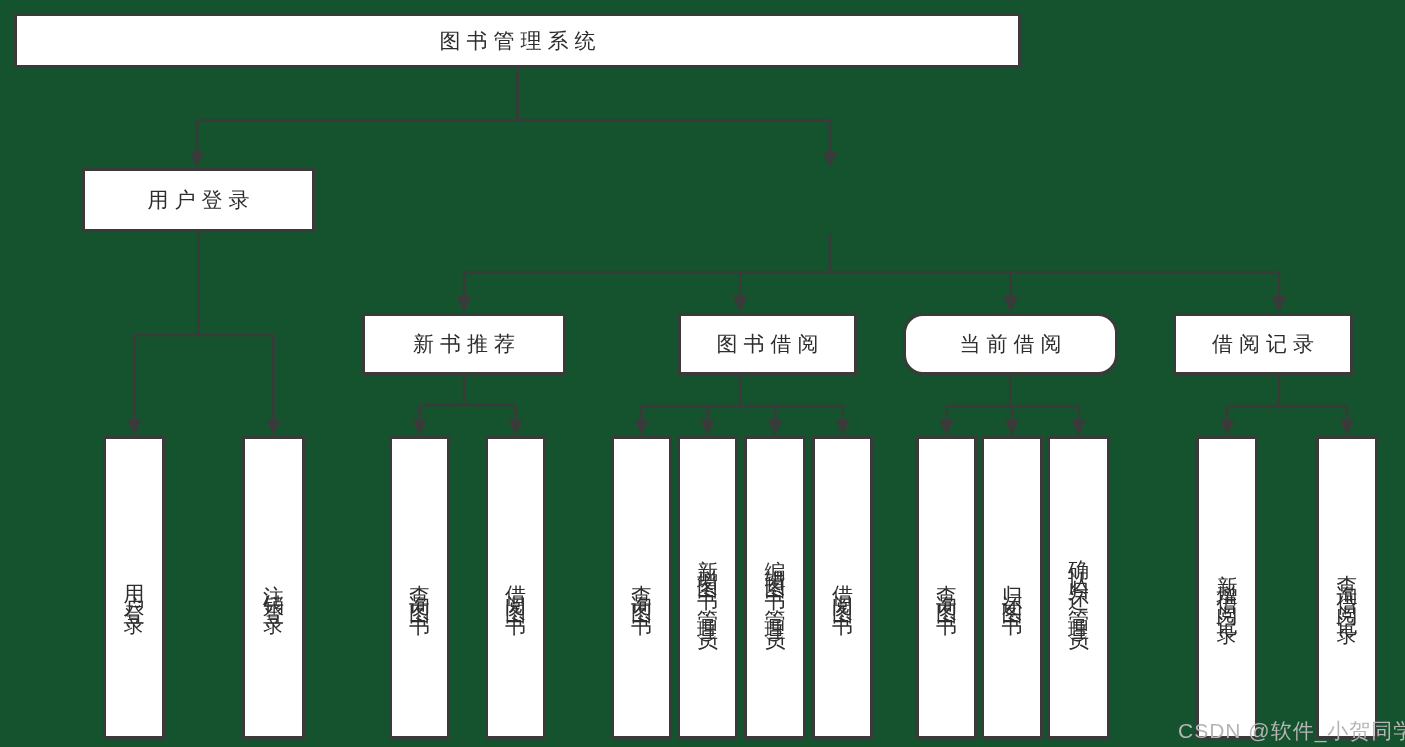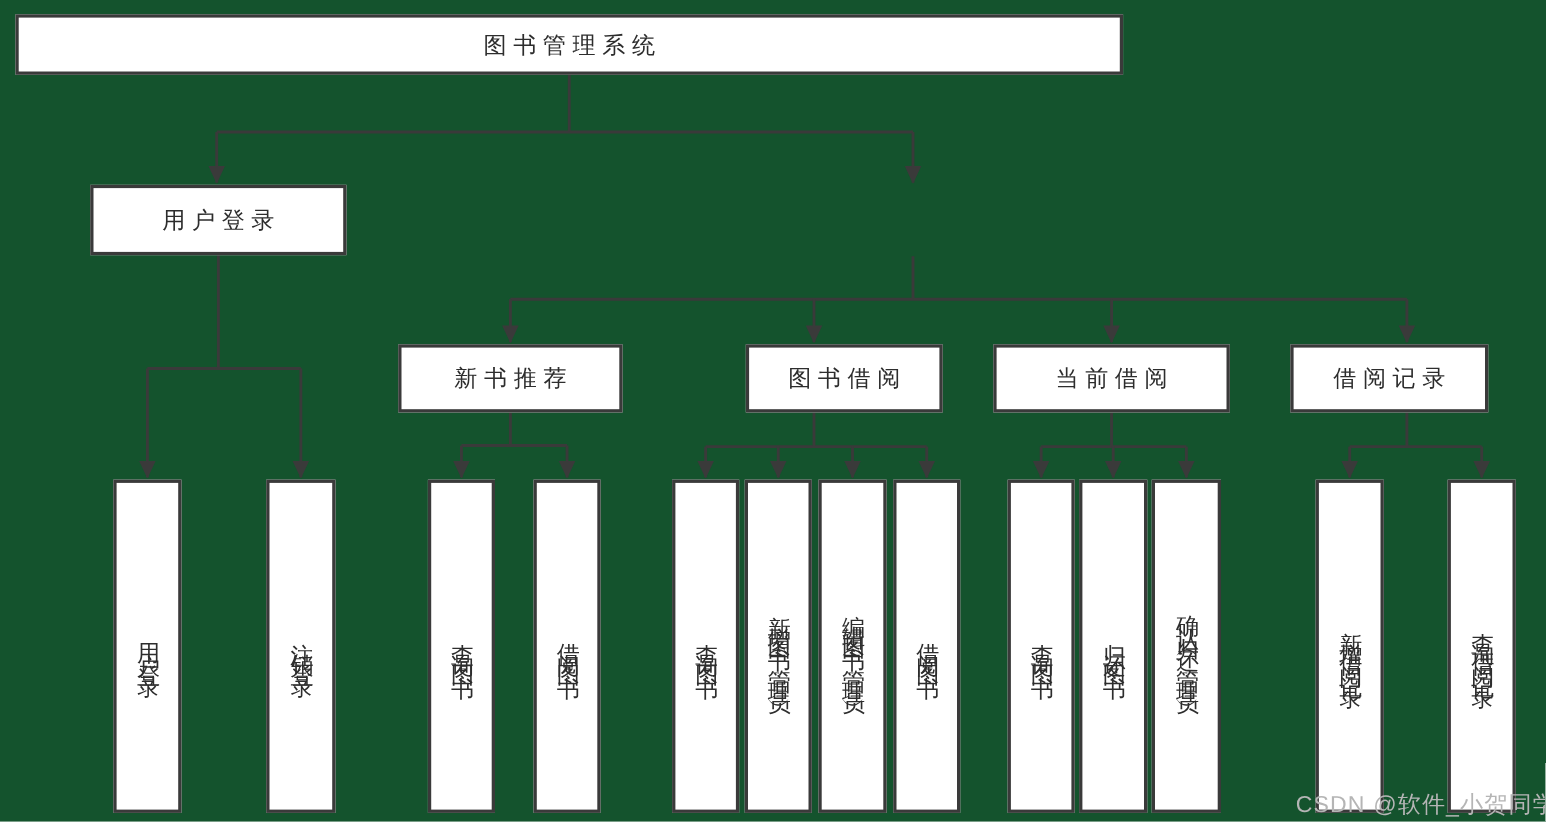--- a/index.html
+++ b/index.html
@@ -107,21 +107,21 @@
   <div class="node" style="left:82px; top:168px; width:233px; height:64px;">
     <span class="hlabel">用户登录</span>
   </div>
 
   <div class="node" style="left:362px; top:313px; width:204px; height:62px;">
     <span class="hlabel">新书推荐</span>
   </div>
   <div class="node" style="left:633px; top:313px; width:179px; height:62px;margin-left:45px;">
     <span class="hlabel">图书借阅</span>
   </div>
-  <div class="node" style="left:903px; top:313px; width:215px; height:62px;">
+  <div class="node" style="left:903px; top:313px; width:215px; height:62px;border-radius:20px;">
     <span class="hlabel">当前借阅</span>
   </div>
   <div class="node" style="left:1173px; top:313px; width:180px; height:62px;">
     <span class="hlabel">借阅记录</span>
   </div>
 
   <div class="node vnode" style="left:103px; top:436px; width:62px; height:303px;">
     <span class="vlabel">用户登录</span>
   </div>
   <div class="node vnode" style="left:242px; top:436px; width:63px; height:303px;">

